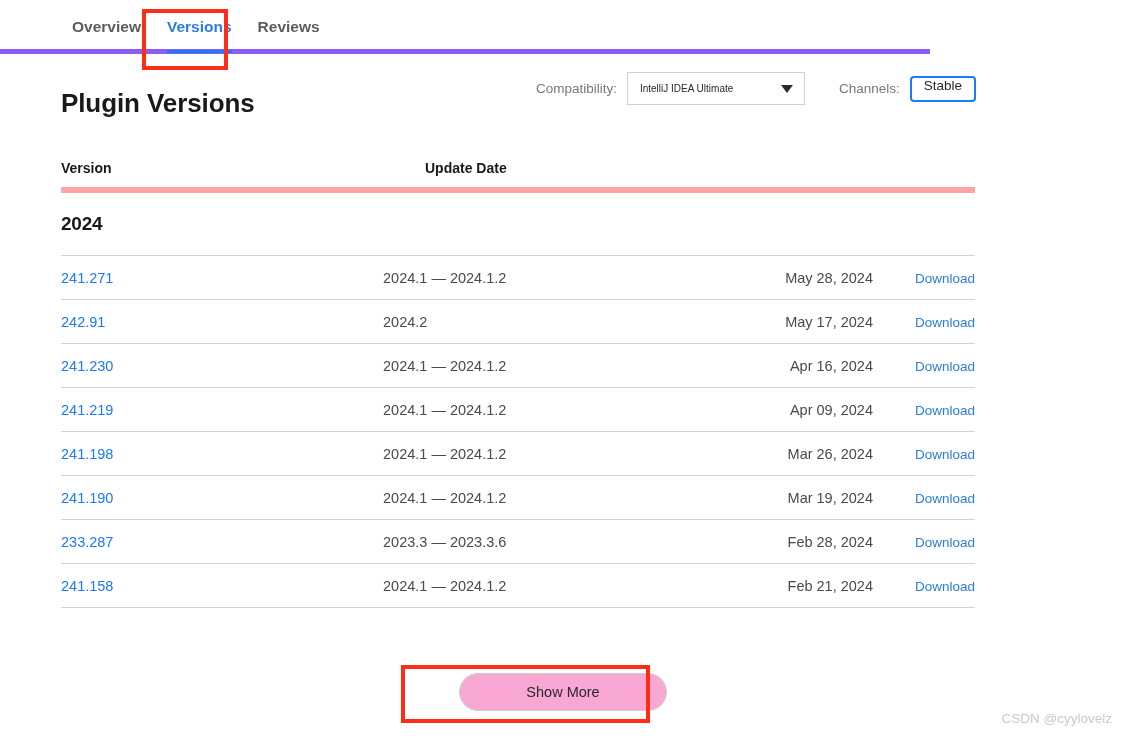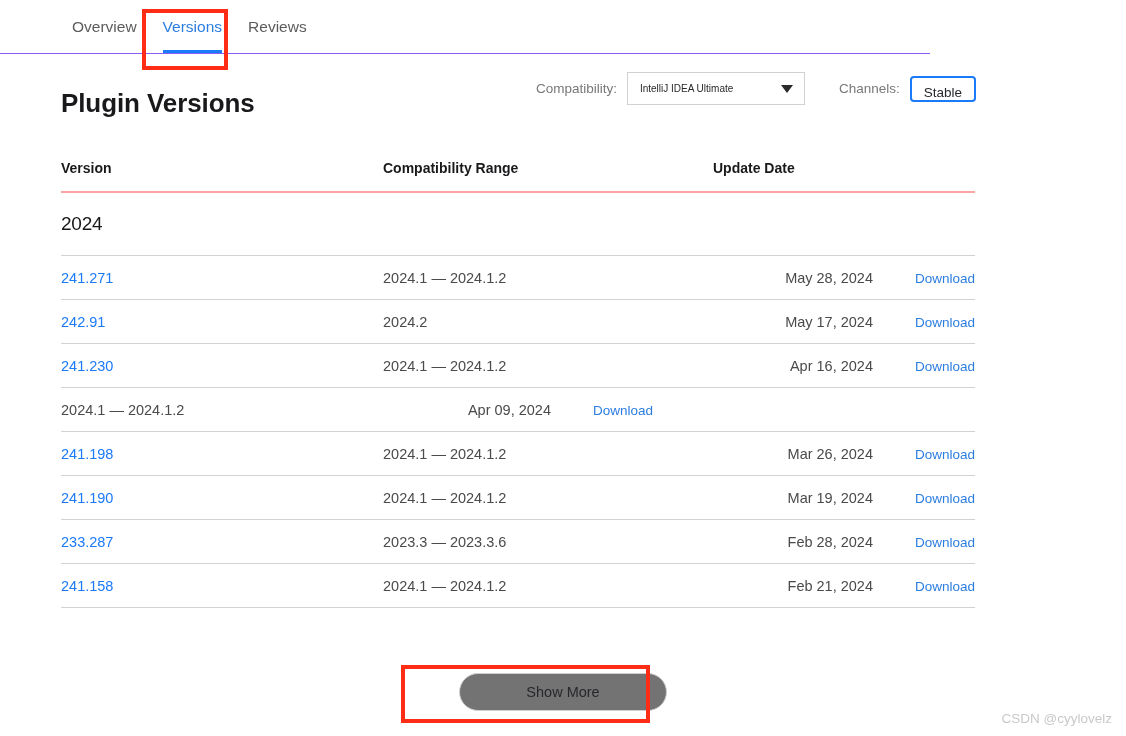--- a/index.html
+++ b/index.html
@@ -16,22 +16,23 @@
     overflow: hidden;
   }
 
   
   .tabbar {
     position: absolute;
     left: 0;
     top: 0;
     width: 930px;
     height: 54px;
-    border-bottom: 1px solid #8b5cf6;
-    box-sizing: border-box;
+    border-bottom: 5px solid #8b5cf6;
+    box-sizing: border-box;
+    font-weight: bold;
   }
   .tabs {
     position: absolute;
     left: 59px;
     top: 0;
     height: 53px;
     display: flex;
     align-items: center;
     gap: 0;
   }
@@ -127,21 +128,21 @@
     margin-left: 8px;
     flex: 0 0 auto;
   }
   .channel-btn {
     height: 26px;
     min-width: 64px;
     border: 2px solid #1a7af8;
     border-radius: 4px;
     background: #ffffff;
     display: flex;
-    align-items: flex-end;
+    align-items: flex-start;
     justify-content: center;
     padding: 0 12px;
     font-size: 13.5px;
     color: #27282c;
     cursor: pointer;
     box-sizing: border-box;
   }
 
   
   .table {
@@ -155,36 +156,37 @@
     align-items: center;
     box-sizing: border-box;
   }
   .col-version  { width: 322px; flex: 0 0 322px; }
   .col-range    { width: 330px; flex: 0 0 330px; }
   .col-date     { width: 160px; flex: 0 0 160px; }
   .col-action   { width: 102px; flex: 0 0 102px; text-align: right; }
 
   .thead {
     height: 33px;
-    border-bottom: 2px solid #fca5a5;
+    border-bottom: 6px solid #fca5a5;
     font-size: 14px;
     font-weight: bold;
     color: #19191c;
     align-items: flex-start;
+    gap: 42px;
   }
   .thead .col-date { }
 
   .group-row {
     height: 63px;
     border-bottom: 1px solid #d2d2d2;
     align-items: center;
   }
   .group-label {
     font-size: 19px;
-    font-weight: normal;
+    font-weight: bold;
     color: #19191c;
     letter-spacing: -0.2px;
   }
 
   .data-row {
     height: 44px;
     border-bottom: 1px solid #d2d2d2;
     font-size: 14.5px;
     color: #4a4a4a;
   }
@@ -214,21 +216,21 @@
     top: 673px;
     width: 1126px;
     display: flex;
     justify-content: center;
   }
   .showmore-btn {
     width: 208px;
     height: 38px;
     border: 1px solid #cfcfcf;
     border-radius: 19px;
-    background: #737373;
+    background: #f9a8d4;
     display: flex;
     align-items: center;
     justify-content: center;
     font-size: 14.5px;
     color: #27282c;
     cursor: pointer;
     box-sizing: border-box;
   }
 
   
@@ -272,21 +274,20 @@
   <span class="filter-label">Channels:</span>
   <div class="channel-btn">
     <span>Stable</span>
   </div>
 </div>
 
 <div class="table">
 
   <div class="row thead">
     <div class="col-version">Version</div>
-    <div class="col-range">Compatibility Range</div>
     <div class="col-date">Update Date</div>
     <div class="col-action"></div>
   </div>
 
   <div class="row group-row">
     <div class="col-version group-label">2024</div>
     <div class="col-range"></div>
     <div class="col-date"></div>
     <div class="col-action"></div>
   </div>
@@ -306,20 +307,21 @@
   </div>
 
   <div class="row data-row">
     <div class="col-version"><a>241.230</a></div>
     <div class="col-range">2024.1 — 2024.1.2</div>
     <div class="col-date">Apr 16, 2024</div>
     <div class="col-action"><a>Download</a></div>
   </div>
 
   <div class="row data-row">
+    <div class="col-version"><a>241.219</a></div>
     <div class="col-range">2024.1 — 2024.1.2</div>
     <div class="col-date">Apr 09, 2024</div>
     <div class="col-action"><a>Download</a></div>
   </div>
 
   <div class="row data-row">
     <div class="col-version"><a>241.198</a></div>
     <div class="col-range">2024.1 — 2024.1.2</div>
     <div class="col-date">Mar 26, 2024</div>
     <div class="col-action"><a>Download</a></div>

